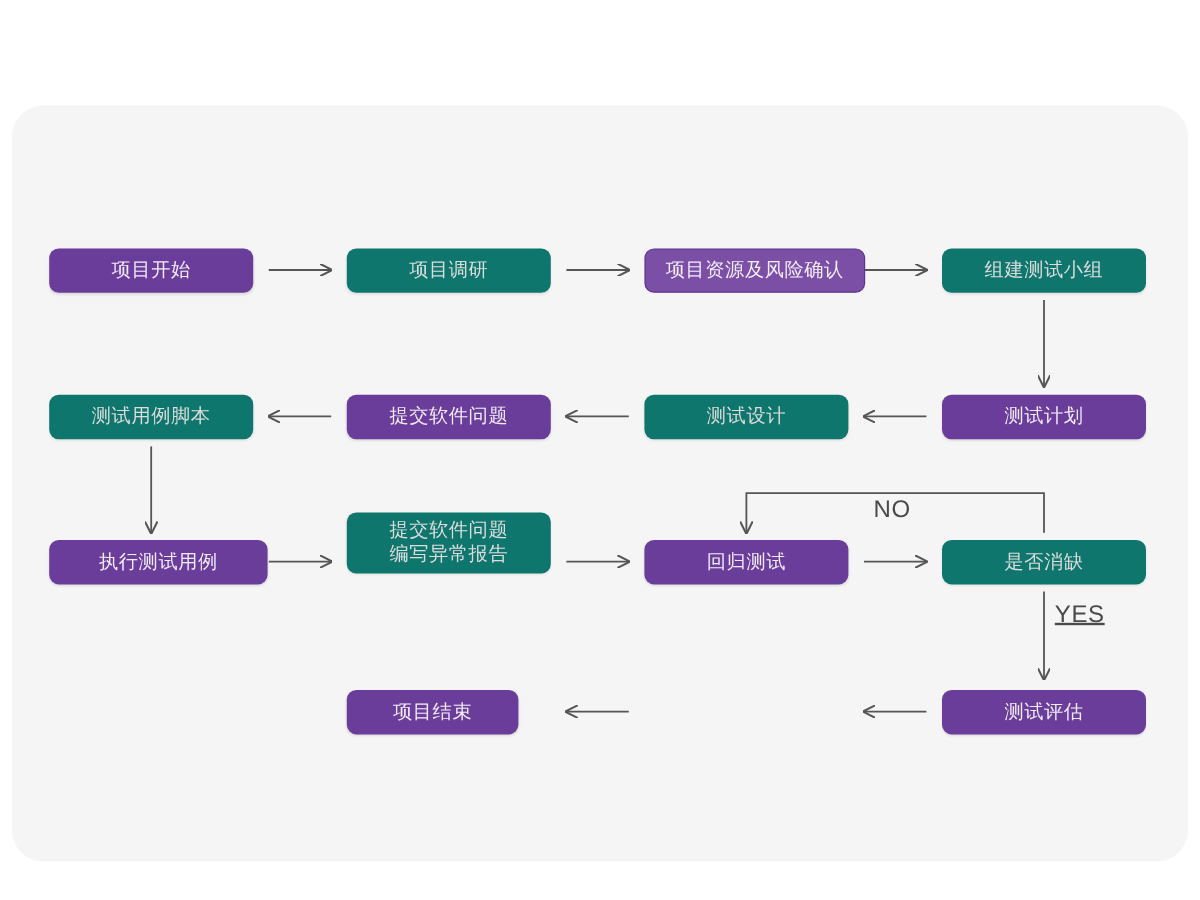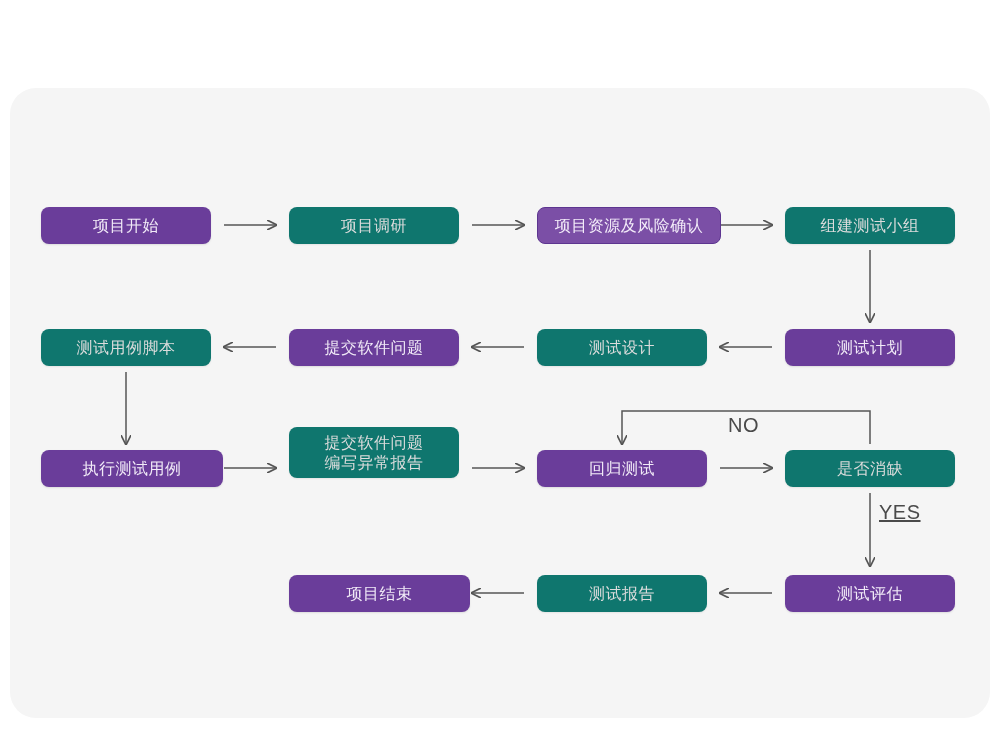--- a/index.html
+++ b/index.html
@@ -152,17 +152,16 @@
   <div class="node purple" style="left:289px; top:329px; width:170px; height:37px;">提交软件问题</div>
   <div class="node gray" style="left:537px; top:329px; width:170px; height:37px;">测试设计</div>
   <div class="node purple" style="left:785px; top:329px; width:170px; height:37px;">测试计划</div>
 
   <div class="node purple" style="left:41px;  top:450px; width:182px; height:37px;">执行测试用例</div>
   <div class="node gray" style="left:289px; top:427px; width:170px; height:51px;">提交软件问题
 编写异常报告</div>
   <div class="node purple" style="left:537px; top:450px; width:170px; height:37px;">回归测试</div>
   <div class="node gray" style="left:785px; top:450px; width:170px; height:37px;">是否消缺</div>
 
-  <div class="node purple" style="left:289px; top:575px; width:181px; height:37px;">项目结束</div>
-  <div class="node gray" style="left:537px; top:575px; width:170px; height:37px;">测试报告</div>
+  <div class="node purple" style="left:289px; top:575px; width:143px; height:37px;">项目结束</div>
   <div class="node purple" style="left:785px; top:575px; width:170px; height:37px;">测试评估</div>
 
 </div>
 
 </body></html>

